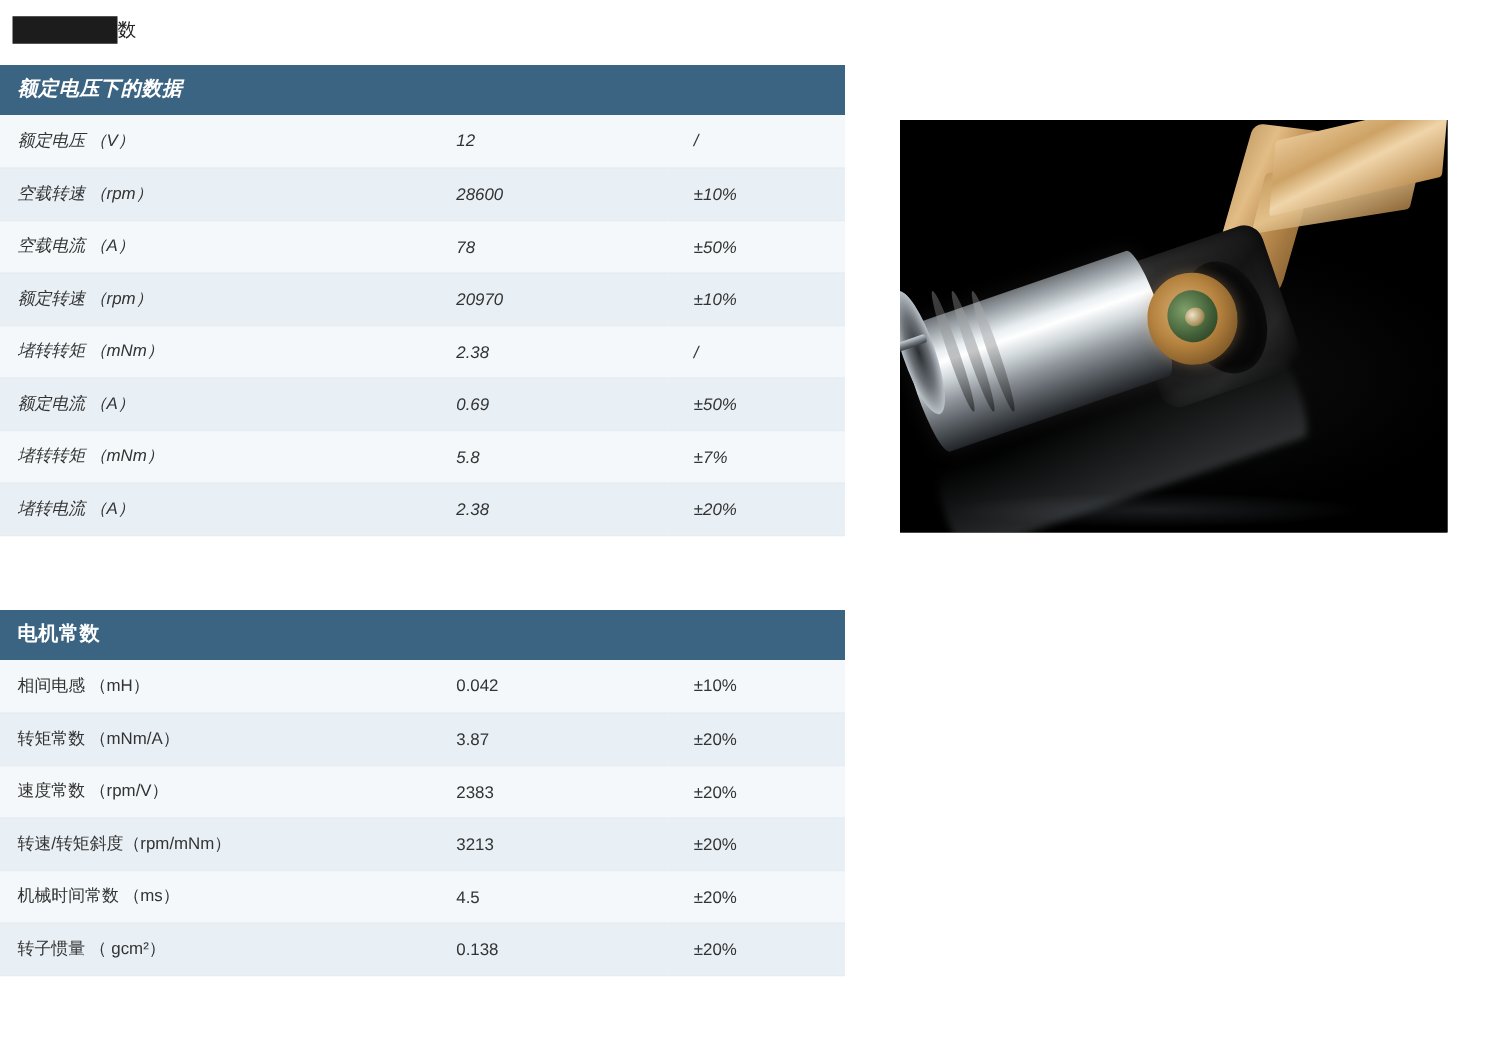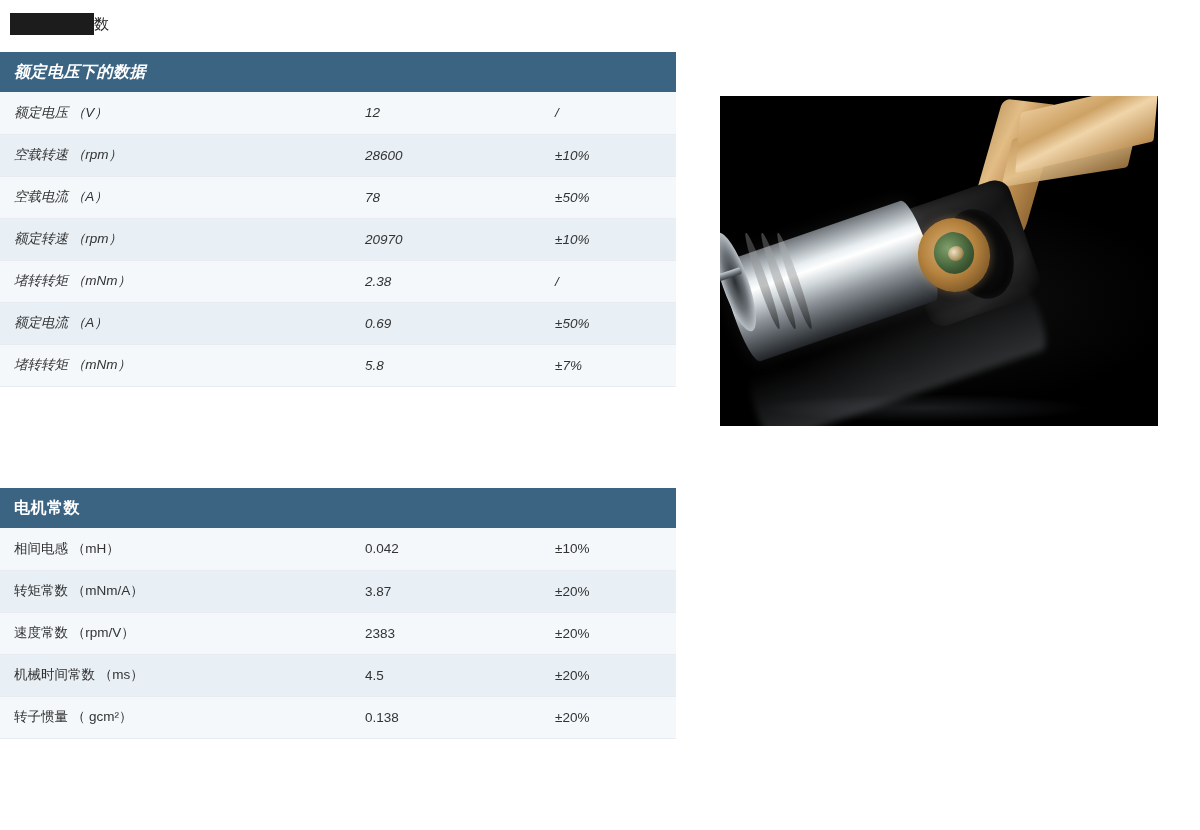--- a/index.html
+++ b/index.html
@@ -303,20 +303,25 @@
         <tr>
           <td class="c0">额定电流 （A）</td>
           <td class="c1">0.69</td>
           <td class="c2">±50%</td>
         </tr>
         <tr>
           <td class="c0">堵转转矩 （mNm）</td>
           <td class="c1">5.8</td>
           <td class="c2">±7%</td>
         </tr>
+        <tr>
+          <td class="c0">堵转电流 （A）</td>
+          <td class="c1">2.38</td>
+          <td class="c2">±20%</td>
+        </tr>
       </tbody>
     </table>
   </div>
 
   <div class="table-block second">
     <div class="table-header">电机常数</div>
     <table class="spec">
       <tbody>
         <tr>
           <td class="c0">相间电感 （mH）</td>
@@ -324,20 +329,25 @@
           <td class="c2">±10%</td>
         </tr>
         <tr>
           <td class="c0">转矩常数 （mNm/A）</td>
           <td class="c1">3.87</td>
           <td class="c2">±20%</td>
         </tr>
         <tr>
           <td class="c0">速度常数 （rpm/V）</td>
           <td class="c1">2383</td>
+          <td class="c2">±20%</td>
+        </tr>
+        <tr>
+          <td class="c0">转速/转矩斜度（rpm/mNm）</td>
+          <td class="c1">3213</td>
           <td class="c2">±20%</td>
         </tr>
         <tr>
           <td class="c0">机械时间常数 （ms）</td>
           <td class="c1">4.5</td>
           <td class="c2">±20%</td>
         </tr>
         <tr>
           <td class="c0">转子惯量 （ gcm²）</td>
           <td class="c1">0.138</td>

